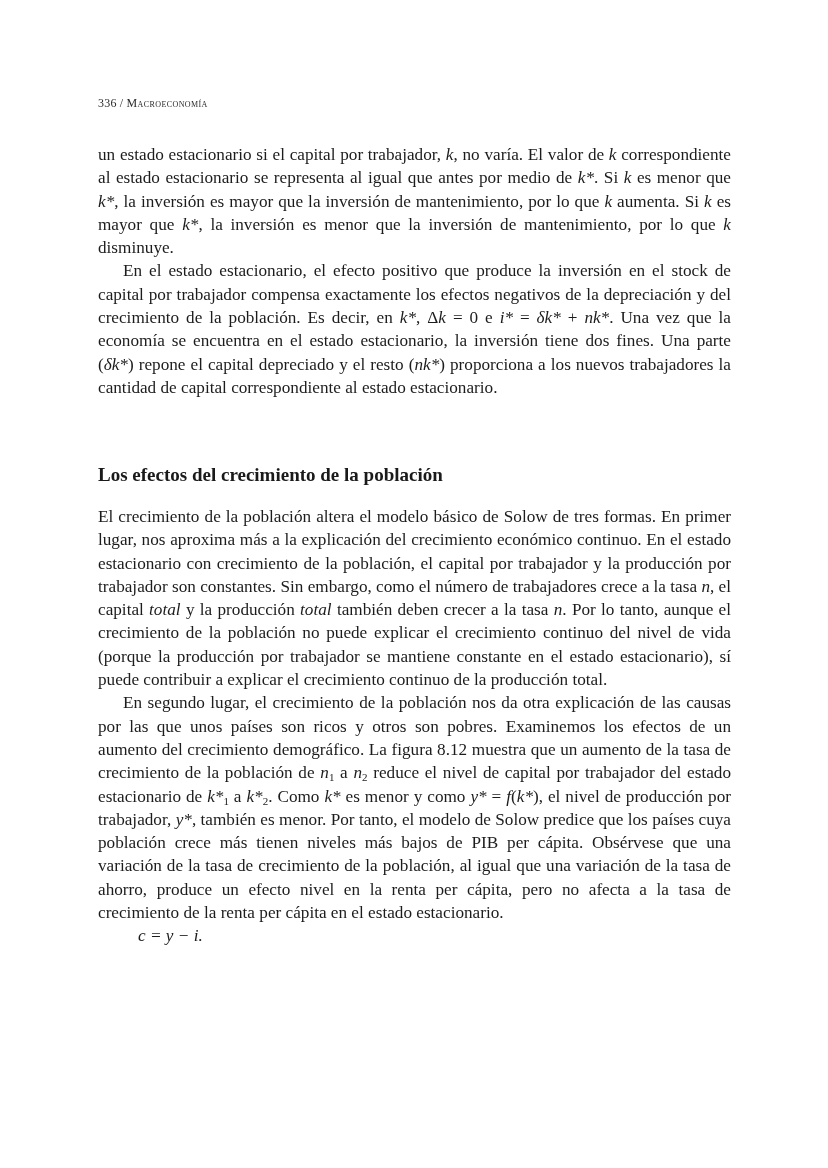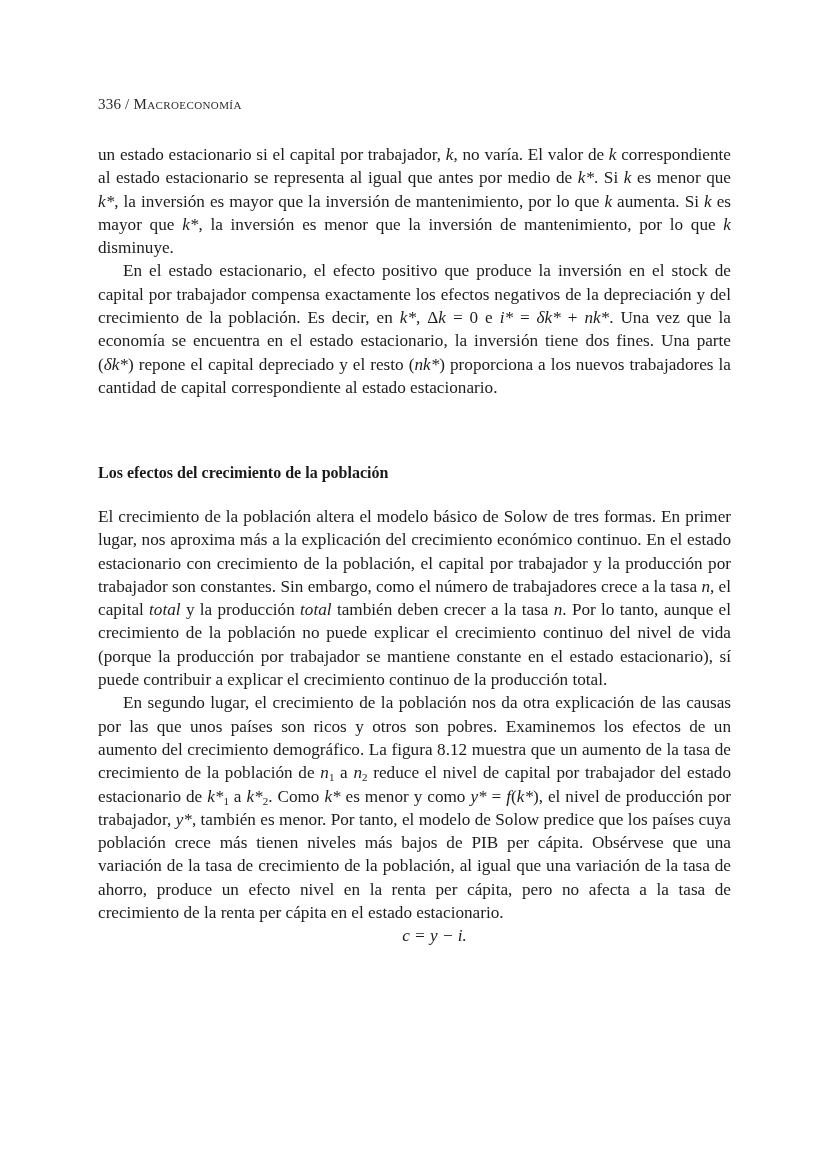--- a/index.html
+++ b/index.html
@@ -18,21 +18,21 @@
     .page {
       position: absolute;
       left: 98px;
       top: 0;
       width: 633px;
     }
     .running-head {
       position: absolute;
       top: 96px;
       left: 0;
-      font-size: 15px;
+      font-size: 12px;
       letter-spacing: 0.2px;
       color: #2a2a2a;
     }
     .running-head .sc {
       font-variant: small-caps;
       letter-spacing: 0.4px;
     }
     .body-text {
       position: absolute;
       left: 0;
@@ -44,27 +44,26 @@
     }
     .body-text p {
       margin: 0;
     }
     .indent { text-indent: 25px; }
     .block1 { top: 143px; }
     .heading {
       position: absolute;
       top: 464px;
       left: 0;
-      font-size: 16px;
+      font-size: 19px;
       font-weight: bold;
       color: #1a1a1a;
     }
     .block2 { top: 505px; }
     .equation {
-      text-align: center;
       font-style: italic;
       margin-top: 0;
       padding-left: 40px;
     }
     i, .it { font-style: italic; }
     sub { font-size: 11px; vertical-align: -3px; line-height: 0; }
   </style>
 </head>
 <body>
 

